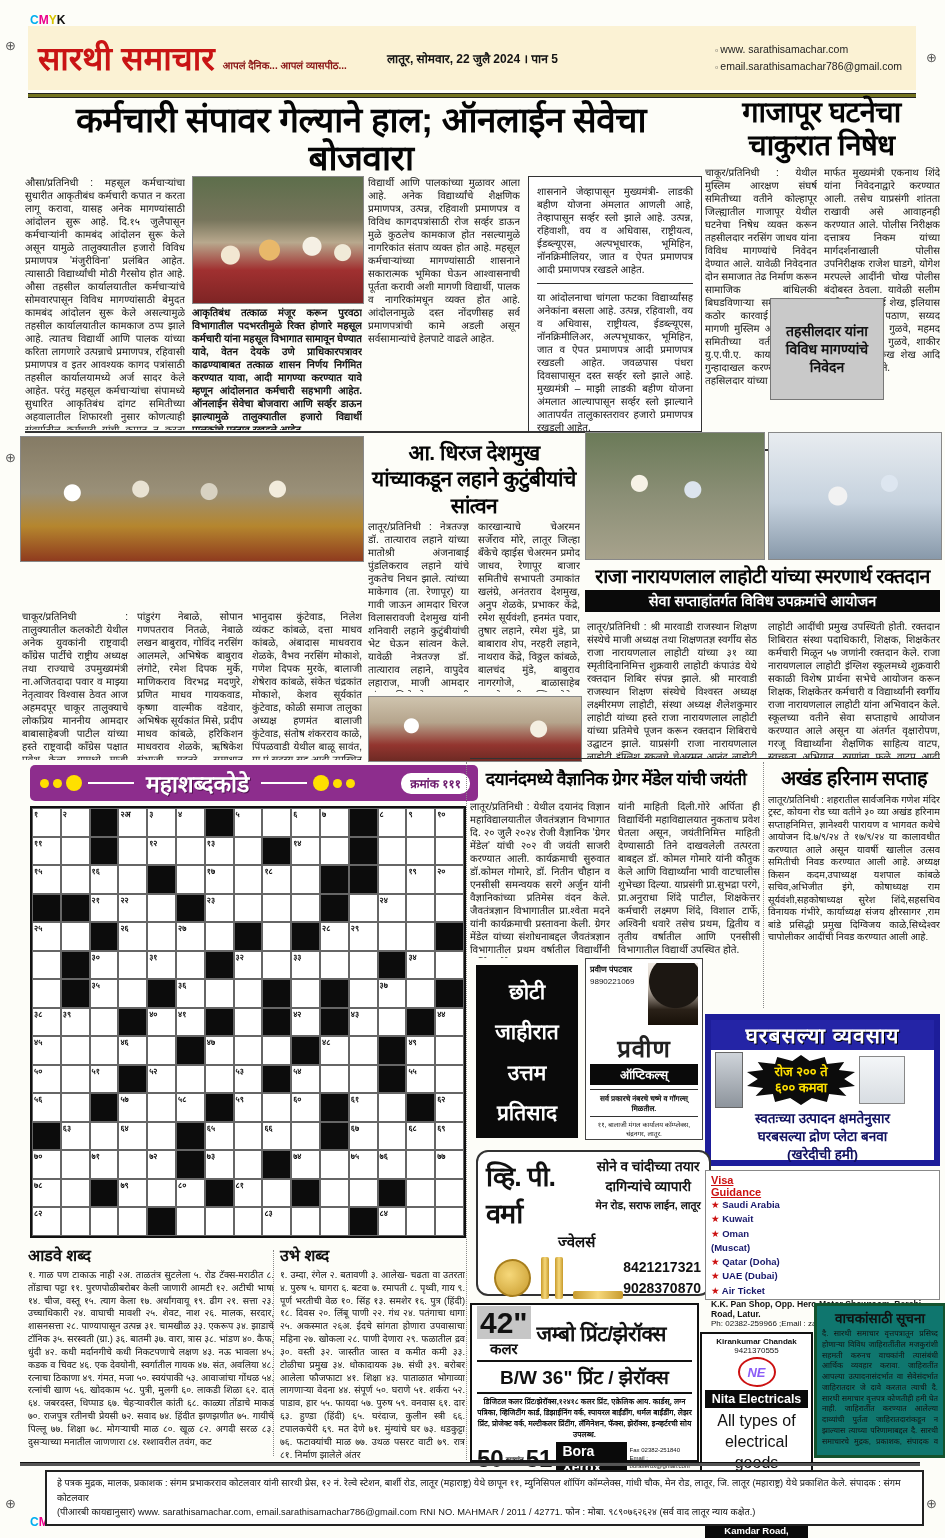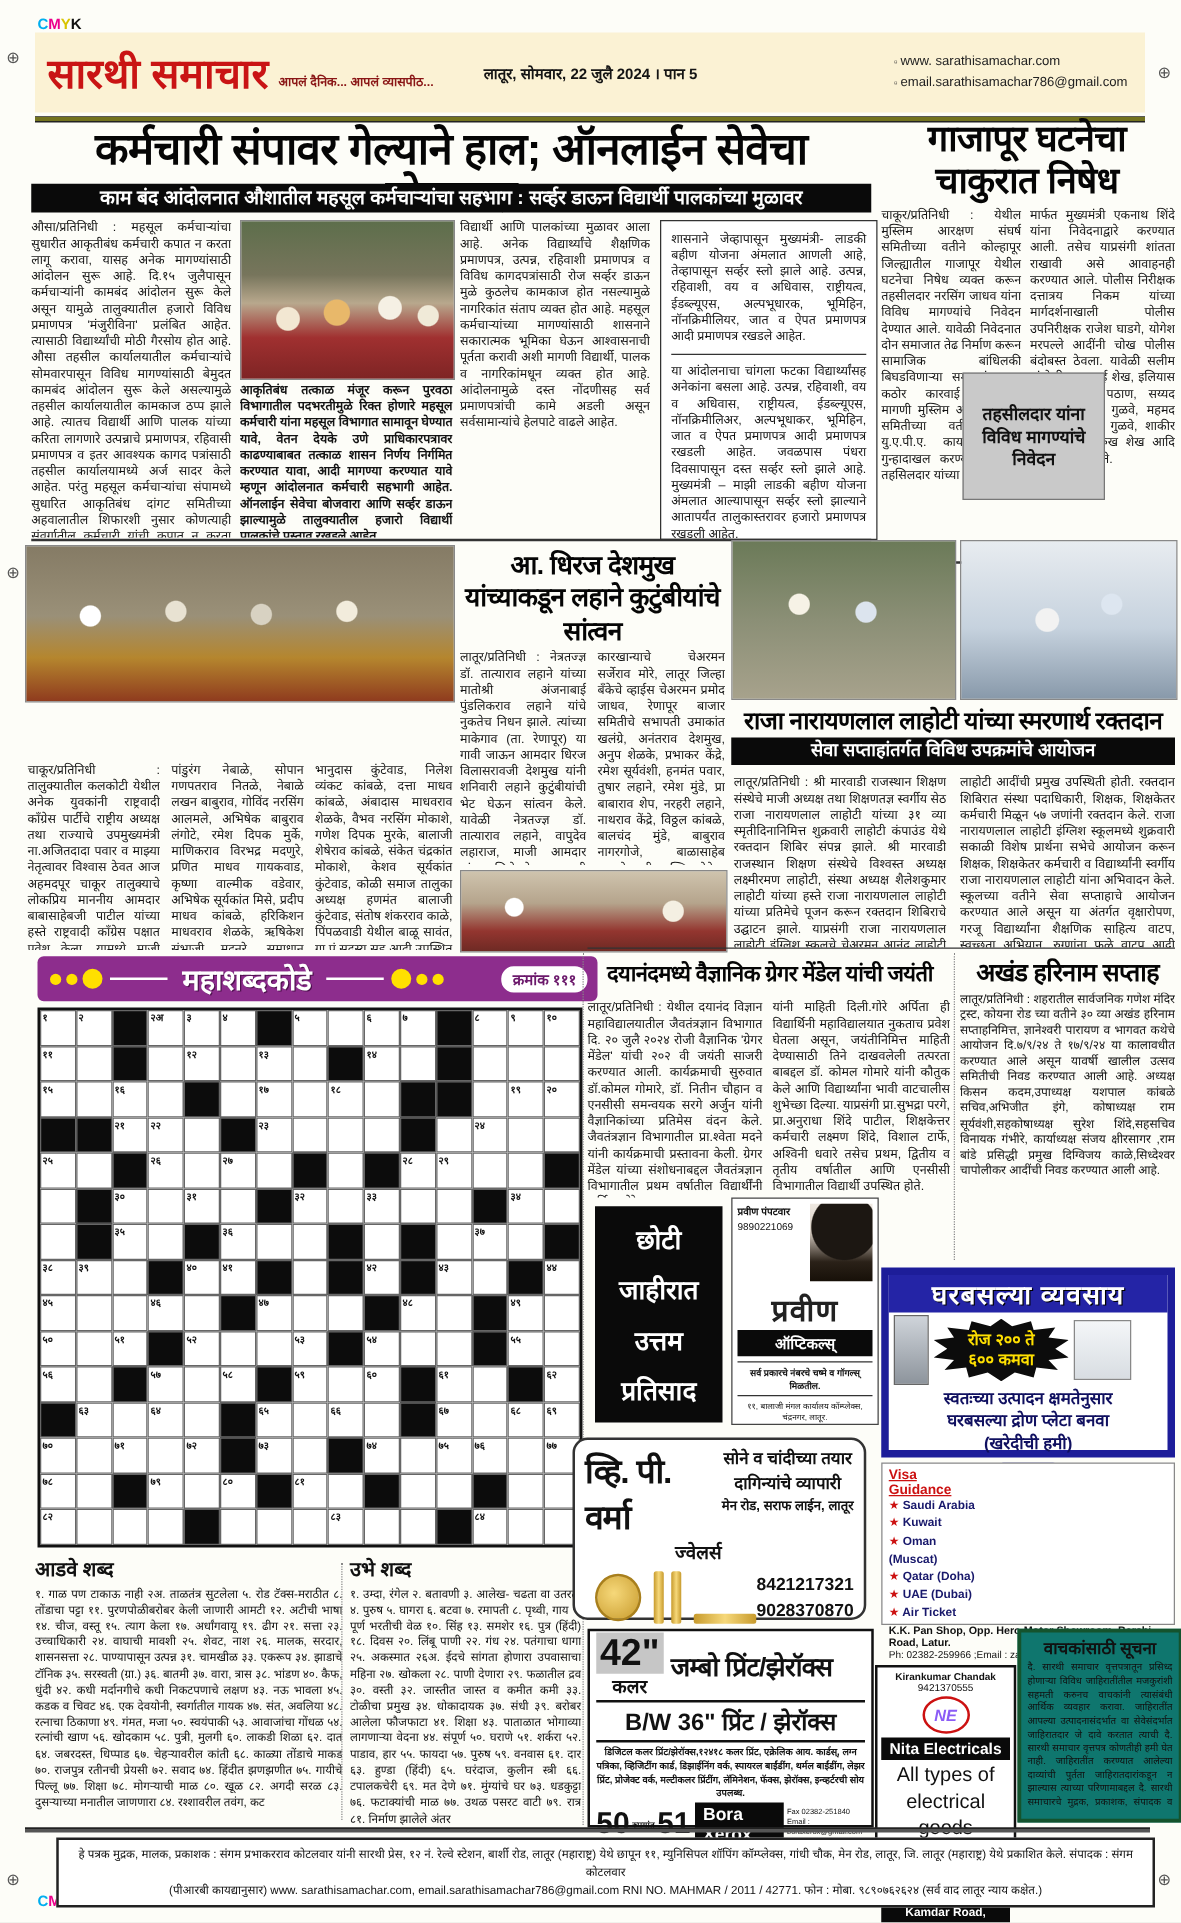--- a/index.html
+++ b/index.html
@@ -118,21 +118,21 @@
   .bora-red{background:#cc1111;color:#fff;font-size:7.8px;font-weight:bold;padding:1px 3px;}
   .nita{border:2px solid #111;background:#fff;text-align:center;padding:3px;font-size:8px;}
   .nita .bar{background:#0a0a0a;color:#fff;font-weight:bold;font-size:12.5px;padding:2px 0;margin:3px 0;}
   .nita .desc{font-size:16px;line-height:1.3;}
   .nita .addr{background:#0a0a0a;color:#fff;font-weight:bold;font-size:9.5px;line-height:1.4;padding:3px 1px;margin-top:3px;}
   .ne-logo{width:34px;height:26px;border:2px solid #cc1111;border-radius:50%;margin:2px auto;
            color:#8b5cf6;font-weight:bold;font-style:italic;font-size:13px;display:flex;align-items:center;justify-content:center;}
   .suchana{border:3px solid #14532d;background:#0f766e;padding:3px 5px;}
   .suchana .t{font-weight:bold;font-size:13.5px;text-align:center;margin-bottom:2px;}
   .suchana .b{font-size:7.8px;line-height:1.38;text-align:justify;}
-  .footerbox{border:2px solid #222;background:#fff;font-size:9.3px;text-align:center;line-height:1.6;
+  .footerbox{border:2px solid #222;background:#fff;font-size:9.3px;line-height:1.6;
              display:flex;flex-direction:column;justify-content:center;padding:2px 10px;}
   .hline{background:#333;}
 </style>
 </head>
 <body>
 
 <div id="page">
 
   <div class="abs cmyk" style="left:30px;top:10px;">
     <span class="c-c">C</span><span class="c-m">M</span><span class="c-y">Y</span><span class="c-k">K</span>
@@ -155,21 +155,20 @@
     </div>
     <div class="dateline" style="margin-left:40px;">लातूर, सोमवार, 22 जुलै 2024 । पान 5</div>
     <div class="mast-links" style="margin-left:auto;margin-right:14px;">
       <div class="ln">www. sarathisamachar.com</div>
       <div class="ln">email.sarathisamachar786@gmail.com</div>
     </div>
   </div>
   <div class="abs mast-rule" style="left:28px;top:93px;width:888px;height:5px;"></div>
 
   <div class="abs h1" style="left:25px;top:101px;width:672px;font-size:35px;line-height:1.08;">कर्मचारी संपावर गेल्याने हाल; ऑनलाईन सेवेचा बोजवारा</div>
-  <div class="abs subbar" style="left:25px;top:147px;width:672px;height:23px;font-size:15.5px;line-height:23px;">काम बंद आंदोलनात औशातील महसूल कर्मचाऱ्यांचा सहभाग : सर्व्हर डाऊन विद्यार्थी पालकांच्या मुळावर</div>
 
   <div class="abs bt jt" style="left:25px;top:176px;width:160px;height:254px;overflow:hidden;">औसा/प्रतिनिधी : महसूल कर्मचाऱ्यांचा सुधारीत आकृतीबंध कर्मचारी कपात न करता लागू करावा, यासह अनेक मागण्यांसाठी आंदोलन सुरू आहे. दि.१५ जुलैपासून कर्मचाऱ्यांनी कामबंद आंदोलन सुरू केले असून यामुळे तालुक्यातील हजारो विविध प्रमाणपत्र 'मंजुरीविना' प्रलंबित आहेत. त्यासाठी विद्यार्थ्यांची मोठी गैरसोय होत आहे. औसा तहसील कार्यालयातील कर्मचाऱ्यांचे सोमवारपासून विविध मागण्यांसाठी बेमुदत कामबंद आंदोलन सुरू केले असल्यामुळे तहसील कार्यालयातील कामकाज ठप्प झाले आहे. त्यातच विद्यार्थी आणि पालक यांच्या करिता लागणारे उत्पन्नाचे प्रमाणपत्र, रहिवासी प्रमाणपत्र व इतर आवश्यक कागद पत्रांसाठी तहसील कार्यालयामध्ये अर्ज सादर केले आहेत. परंतु महसूल कर्मचाऱ्यांचा संपामध्ये सुधारित आकृतिबंध दांगट समितीच्या अहवालातील शिफारशी नुसार कोणत्याही संवर्गातील कर्मचारी यांची कपात न करता लागू करण्यात यावा, अव्वल कारकून, मंडळ अधिकारी संवर्गातून नायब तहसीलदार संवर्गात तत्काळ पदोन्नती देऊन आदेश निर्गमित करण्यात यावेत.</div>
   <div class="abs ph ph1" style="left:192px;top:176px;width:170px;height:126px;"></div>
   <div class="abs bt jt" style="left:192px;top:306px;width:170px;height:124px;overflow:hidden;font-weight:bold;">आकृतिबंध तत्काळ मंजूर करून पुरवठा विभागातील पदभरतीमुळे रिक्त होणारे महसूल कर्मचारी यांना महसूल विभागात सामावून घेण्यात यावे, वेतन देयके उणे प्राधिकारपत्रावर काढण्याबाबत तत्काळ शासन निर्णय निर्गमित करण्यात यावा, आदी मागण्या करण्यात यावे म्हणून आंदोलनात कर्मचारी सहभागी आहेत. ऑनलाईन सेवेचा बोजवारा आणि सर्व्हर डाऊन झाल्यामुळे तालुक्यातील हजारो विद्यार्थी पालकांचे प्रस्ताव रखडले आहेत.</div>
   <div class="abs bt jt" style="left:368px;top:176px;width:152px;height:254px;overflow:hidden;">विद्यार्थी आणि पालकांच्या मुळावर आला आहे. अनेक विद्यार्थ्यांचे शैक्षणिक प्रमाणपत्र, उत्पन्न, रहिवाशी प्रमाणपत्र व विविध कागदपत्रांसाठी रोज सर्व्हर डाऊन मुळे कुठलेच कामकाज होत नसल्यामुळे नागरिकांत संताप व्यक्त होत आहे. महसूल कर्मचाऱ्यांच्या मागण्यांसाठी शासनाने सकारात्मक भूमिका घेऊन आश्वासनाची पूर्तता करावी अशी मागणी विद्यार्थी, पालक व नागरिकांमधून व्यक्त होत आहे. आंदोलनामुळे दस्त नोंदणीसह सर्व प्रमाणपत्रांची कामे अडली असून सर्वसामान्यांचे हेलपाटे वाढले आहेत.</div>
   <div class="abs midbox" style="left:528px;top:176px;width:156px;height:238px;overflow:hidden;">
     <div class="bt jt">शासनाने जेव्हापासून मुख्यमंत्री- लाडकी बहीण योजना अंमलात आणली आहे, तेव्हापासून सर्व्हर स्लो झाले आहे. उत्पन्न, रहिवाशी, वय व अधिवास, राष्ट्रीयत्व, ईडब्ल्यूएस, अल्पभूधारक, भूमिहिन, नॉनक्रिमीलियर, जात व ऐपत प्रमाणपत्र आदी प्रमाणपत्र रखडले आहेत.</div>
     <hr>
     <div class="bt jt">या आंदोलनाचा चांगला फटका विद्यार्थ्यांसह अनेकांना बसला आहे. उत्पन्न, रहिवाशी, वय व अधिवास, राष्ट्रीयत्व, ईडब्ल्यूएस, नॉनक्रिमीलिअर, अल्पभूधाकर, भूमिहिन, जात व ऐपत प्रमाणपत्र आदी प्रमाणपत्र रखडली आहेत. जवळपास पंधरा दिवसापासून दस्त सर्व्हर स्लो झाले आहे. मुख्यमंत्री – माझी लाडकी बहीण योजना अंमलात आल्यापासून सर्व्हर स्लो झाल्याने आतापर्यंत तालुकास्तरावर हजारो प्रमाणपत्र रखडली आहेत.</div>
   </div>
@@ -667,21 +666,21 @@
     <div style="text-align:center;margin-top:1px;"><span class="sampark">: संपर्क :</span></div>
     <div class="ghar-brand">बिरूदत्ता हाईटस्</div>
     <div class="ghar-addr">
       <div>ईगल कॉम्प्लेक्स, बँक ऑफ महाराष्ट्रच्या वर,</div>
       <div>शाहू चौक, लातूर. मो. 7840954444,</div>
       <div>उस्मानाबाद – 7840924444</div>
       <div>सोलापूर : 7058624444   नांदेड – 9156024444</div>
     </div>
   </div>
 
-  <div class="abs vperma" style="left:458px;top:1150px;width:215px;height:132px;">
+  <div class="abs vperma" style="left:476px;top:1150px;width:215px;height:132px;">
     <div style="display:flex;">
       <div>
         <div class="vp-name">व्हि. पी. वर्मा</div>
         <div class="vp-sub">ज्वेलर्स</div>
       </div>
       <div class="vp-right" style="margin-left:auto;width:108px;">
         <div>सोने व चांदीच्या तयार</div>
         <div>दागिन्यांचे व्यापारी</div>
         <div style="font-size:10.5px;">मेन रोड, सराफ लाईन, लातूर</div>
       </div>

